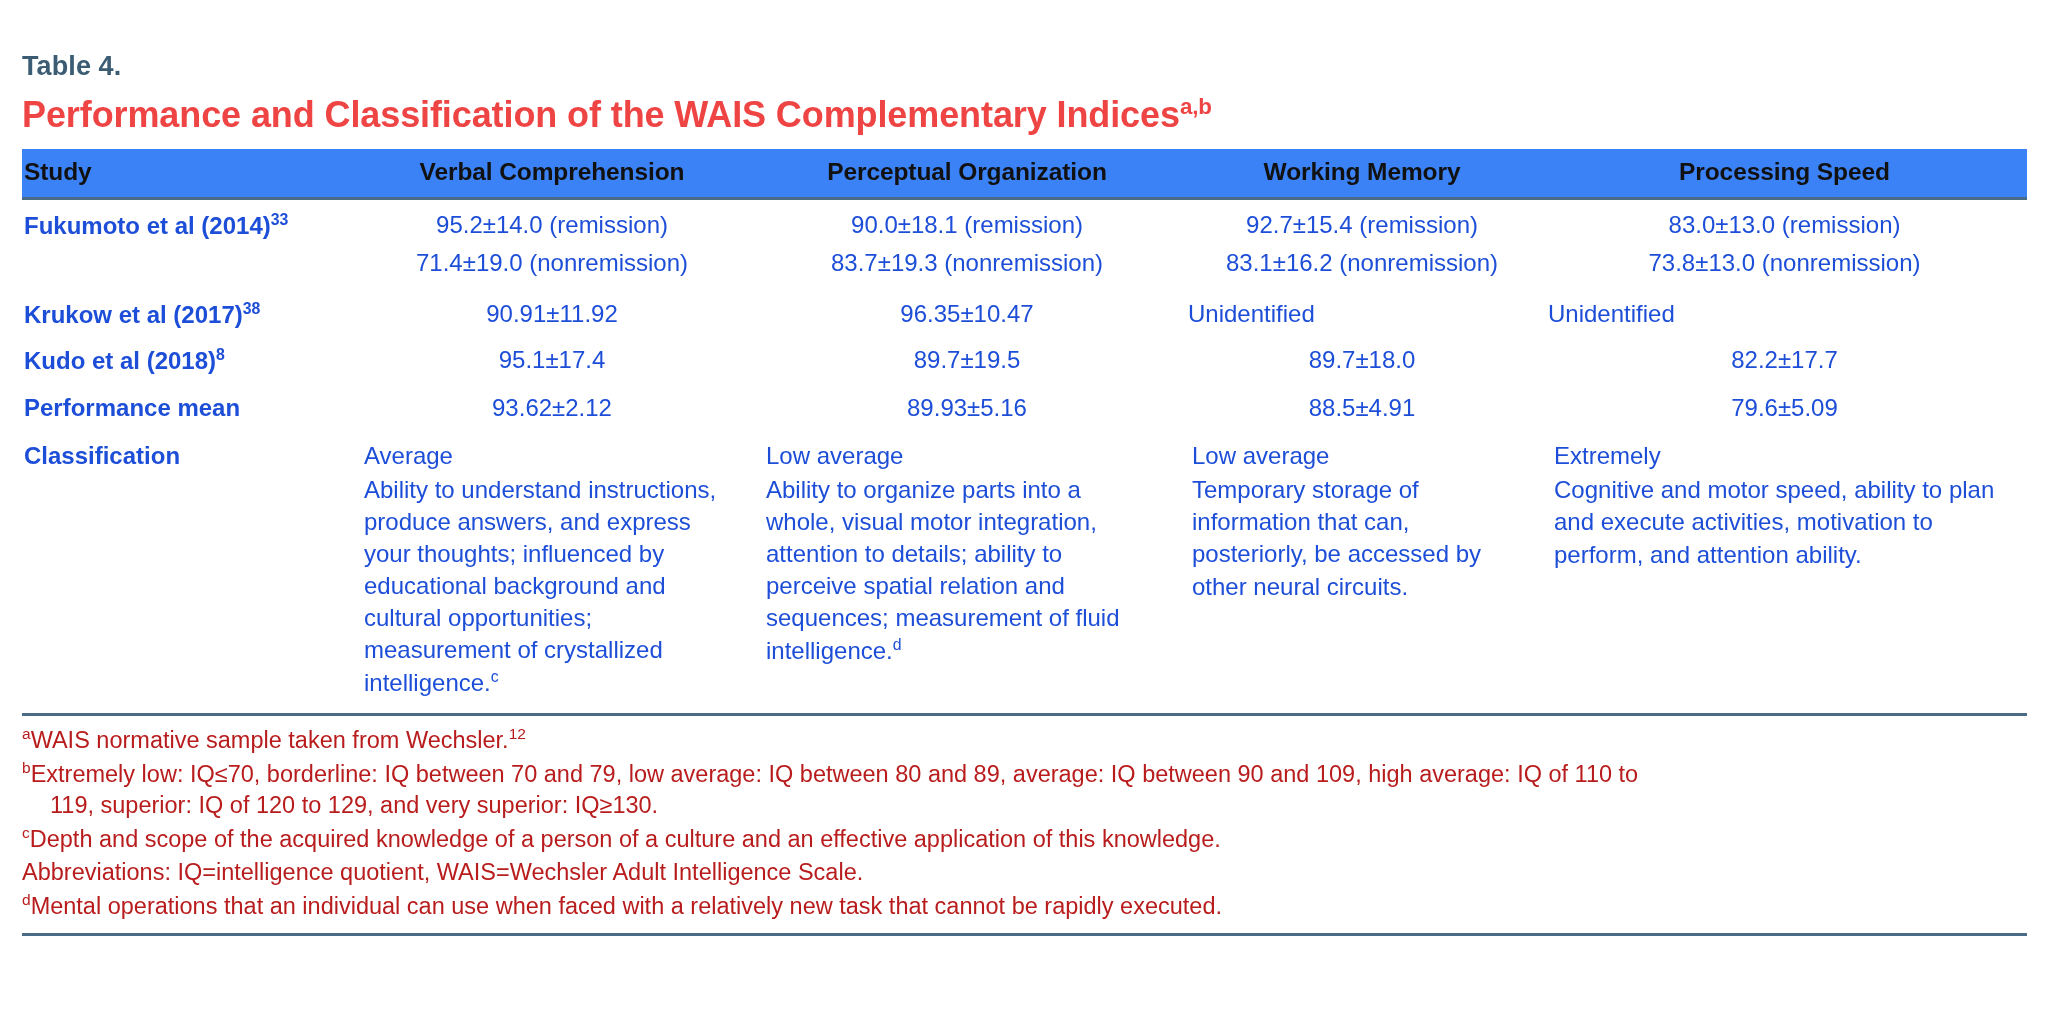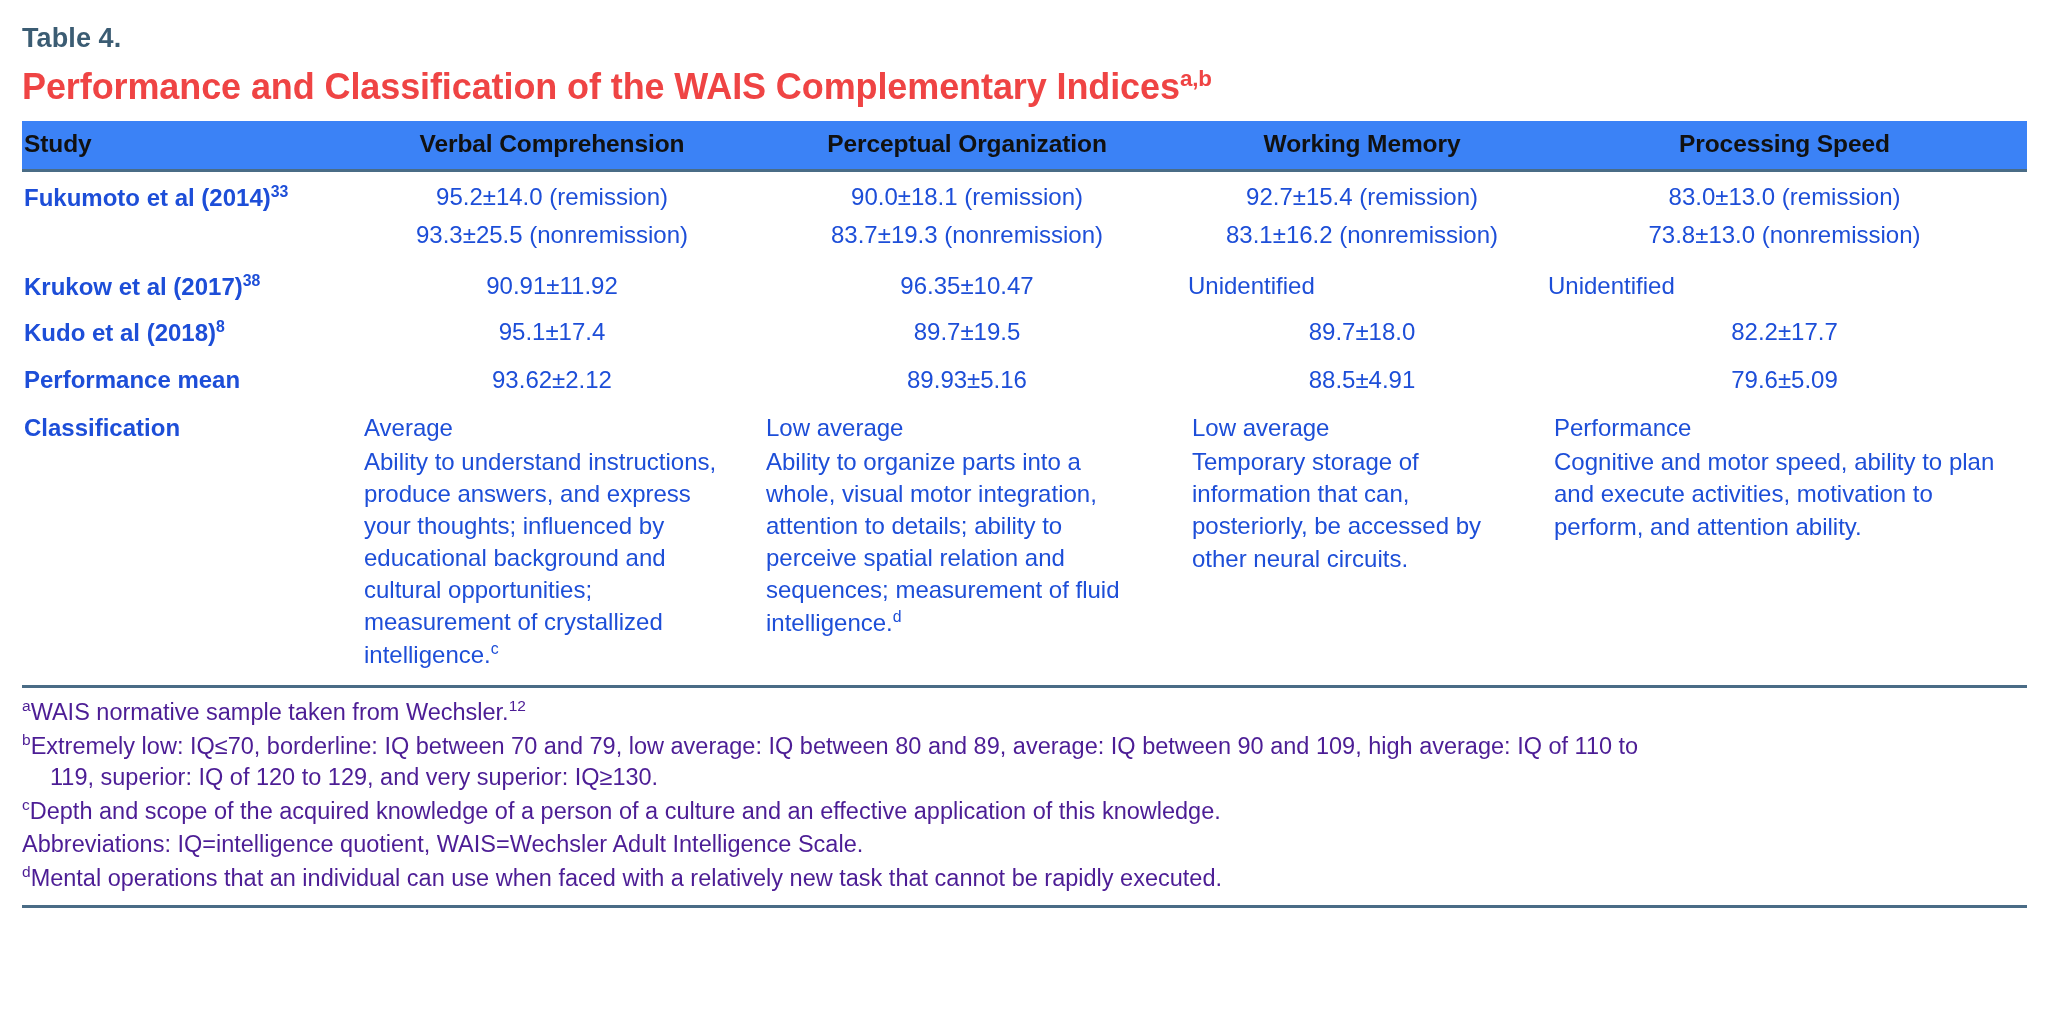--- a/index.html
+++ b/index.html
@@ -13,20 +13,21 @@
     font-family: "Liberation Sans", sans-serif;
     color: #1a1a1a;
     overflow: hidden;
   }
   .page {
     position: relative;
     width: 2049px;
     height: 736px;
     box-sizing: border-box;
     padding: 0 22px;
+    margin-top: 28px;
   }
 
   
   .table-label {
     color: #3b5c73;
     font-size: 27px;
     font-weight: 700;
     letter-spacing: .1px;
     padding-top: 24px;
     line-height: 1.1;
@@ -116,21 +117,21 @@
 
   
   .footnotes {
     border-top: 3px solid #4a6c86;
     margin-top: 8px;
     padding-top: 7px;
   }
   .footnote {
     font-size: 23.5px;
     line-height: 1.33;
-    color: #4c1d95;
+    color: #b91c1c;
     padding: 1px 0;
   }
   .footnote sup { font-size: .66em; }
   .footnote .cont { display: block; padding-left: 28px; }
   .rule-bottom {
     border-top: 3px solid #4a6c86;
     margin-top: 9px;
   }
 </style>
 </head>
@@ -158,21 +159,21 @@
         <th>Working Memory</th>
         <th>Processing Speed</th>
       </tr>
     </thead>
     <tbody>
 
       <tr class="r-fukumoto">
         <td class="study"><span>Fukumoto et al (2014)</span><sup>33</sup></td>
         <td class="num">
           <span class="line">95.2±14.0 (remission)</span>
-          <span class="line">93.3±25.5 (nonremission)</span>
+          <span class="line">71.4±19.0 (nonremission)</span>
         </td>
         <td class="num">
           <span class="line">90.0±18.1 (remission)</span>
           <span class="line">83.7±19.3 (nonremission)</span>
         </td>
         <td class="num">
           <span class="line">92.7±15.4 (remission)</span>
           <span class="line">83.1±16.2 (nonremission)</span>
         </td>
         <td class="num">
@@ -213,21 +214,21 @@
         </td>
         <td class="class-cell col-po">
           <span class="cls-name">Low average</span>
           <span class="cls-desc"><span>Ability to organize parts into a whole, visual motor integration, attention to details; ability to perceive spatial relation and sequences; measurement of fluid intelligence.</span><sup>d</sup></span>
         </td>
         <td class="class-cell col-wm">
           <span class="cls-name">Low average</span>
           <span class="cls-desc"><span>Temporary storage of information that can, posteriorly, be accessed by other neural circuits.</span><sup></sup></span>
         </td>
         <td class="class-cell col-ps">
-          <span class="cls-name">Performance</span>
+          <span class="cls-name">Extremely</span>
           <span class="cls-desc"><span>Cognitive and motor speed, ability to plan and execute activities, motivation to perform, and attention ability.</span><sup></sup></span>
         </td>
       </tr>
 
     </tbody>
   </table>
 
   <div class="footnotes">
     <div class="footnote"><sup>a</sup><span>WAIS normative sample taken from Wechsler.</span><sup>12</sup></div>
 

